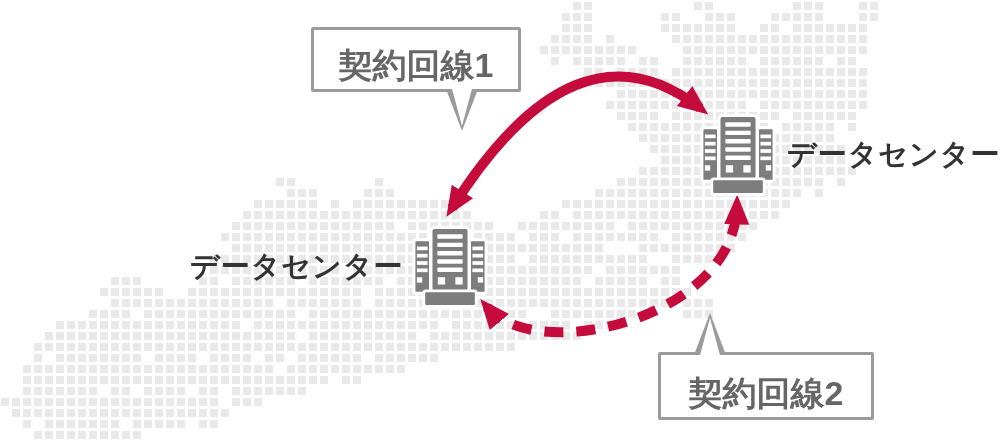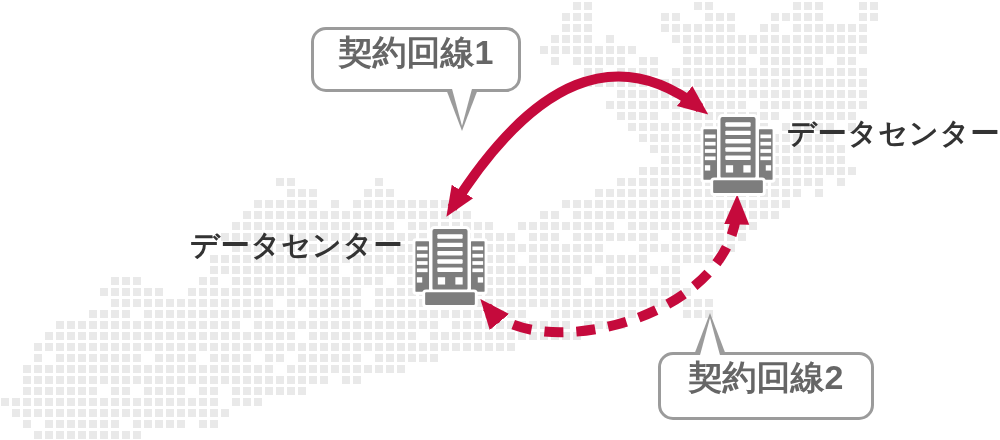--- a/index.html
+++ b/index.html
@@ -15,34 +15,34 @@
   #dot-map rect{fill:var(--mapdot,#e9e9e9);}
 
   
   svg.links{position:absolute;left:0;top:0;pointer-events:none;}
   .link-solid{fill:none;stroke:var(--accent,#c50a3c);stroke-width:10;}
   .link-dashed{fill:none;stroke:var(--accent,#c50a3c);stroke-width:10;
                stroke-dasharray:19 13;stroke-linecap:butt;}
   #arrowhead path{fill:var(--accent,#c50a3c);}
 
   
-  .dc{position:absolute;display:flex;}
+  .dc{position:absolute;display:flex;align-items:center;}
   .dc-icon{color:var(--bgray,#7d7d7d);flex:0 0 auto;}
   .dc-label{font-size:29px;font-weight:bold;color:var(--ltext,#333333);
             white-space:nowrap;letter-spacing:1px;}
   .dc-left{left:190px;top:226px;}
   .dc-left .dc-label{margin-right:9px;}
   .dc-right{left:700px;top:114px;}
   .dc-right .dc-label{margin-left:11px;}
 
   
   .callout{
     position:absolute;background:#fff;
-    border:3px solid var(--cborder,#9b9b9b);border-radius:15px;
-    display:flex;align-items:flex-start;justify-content:center;
+    border:3px solid var(--cborder,#9b9b9b);border-radius:2px;
+    display:flex;align-items:flex-end;justify-content:center;
     box-sizing:border-box;
   }
   .callout span{font-size:34px;font-weight:bold;color:var(--ctext,#666666);
                 white-space:nowrap;}
   .callout-1{left:311px;top:27px;width:210px;height:65px;}
   .callout-2{left:658px;top:352px;width:216px;height:68px;}
   .tail{position:absolute;width:0;height:0;}
   
   .callout-1 .tail-outer{bottom:-42px;left:132px;
     border-left:16px solid transparent;border-right:16px solid transparent;

